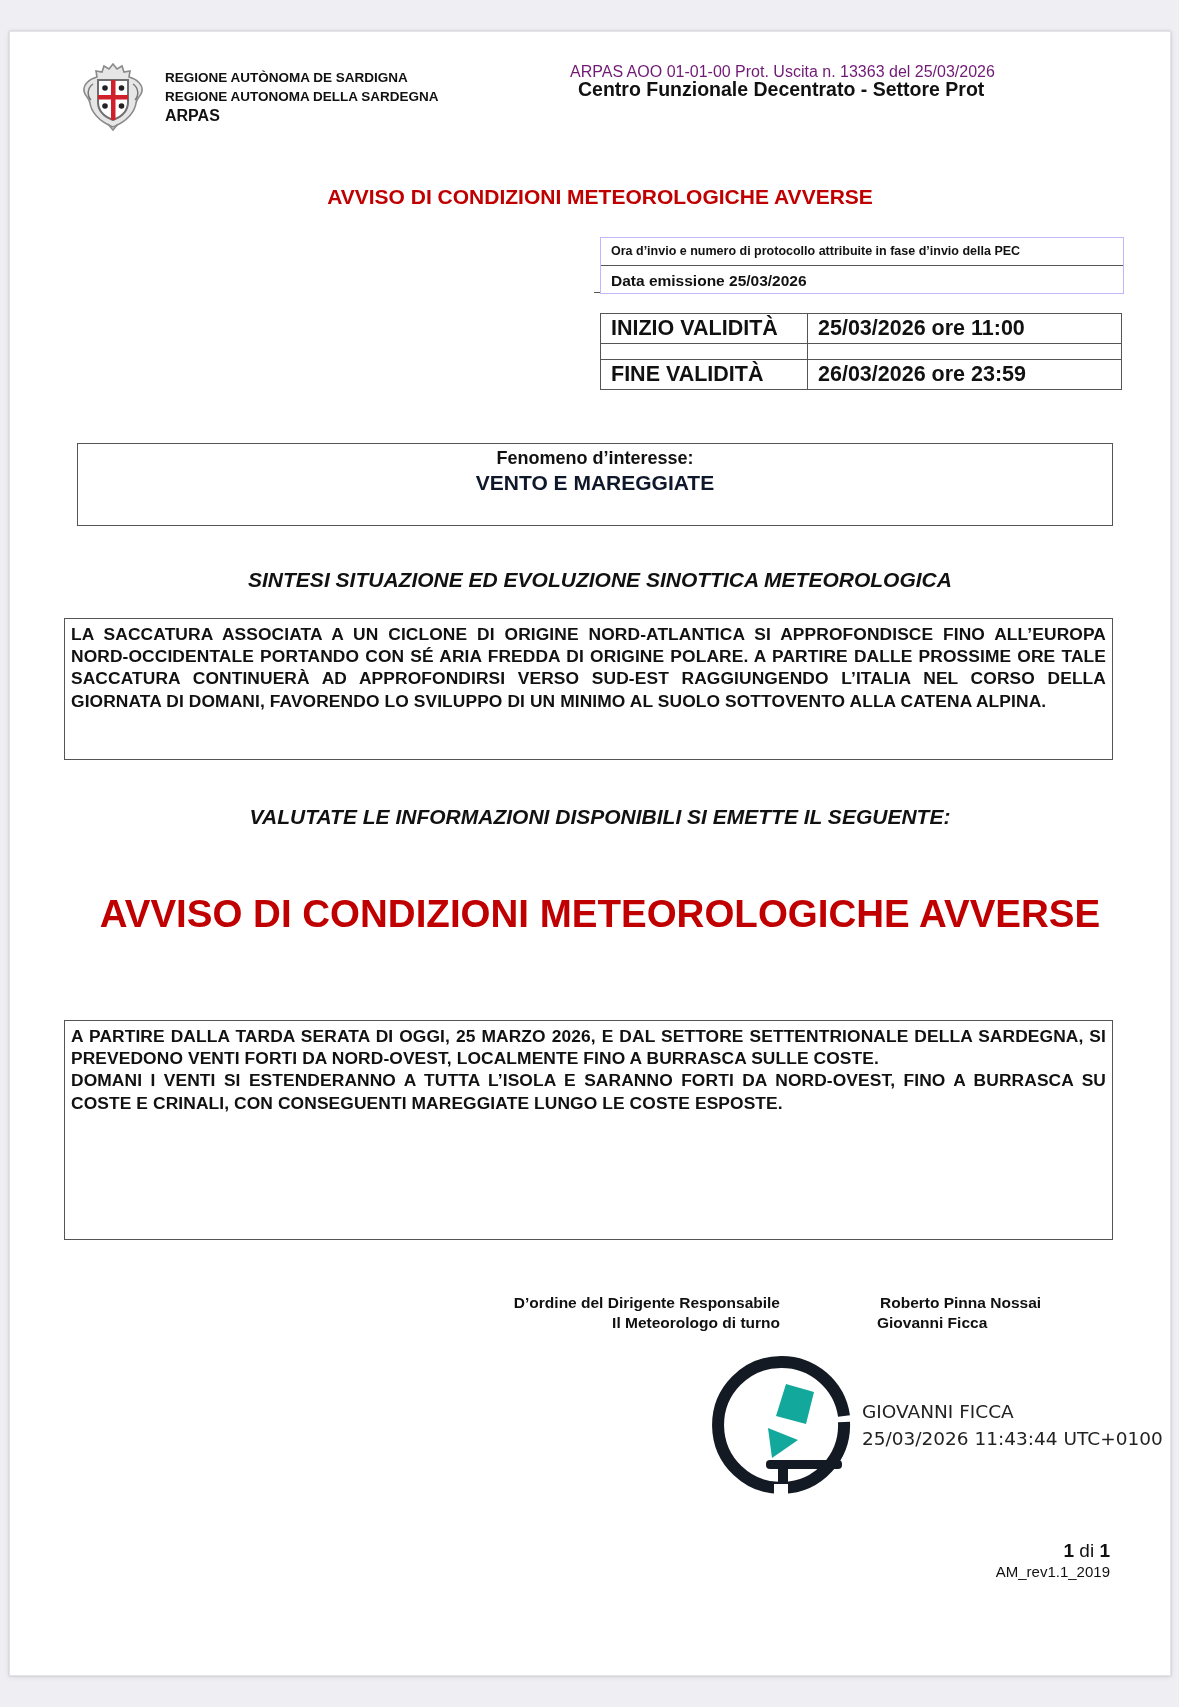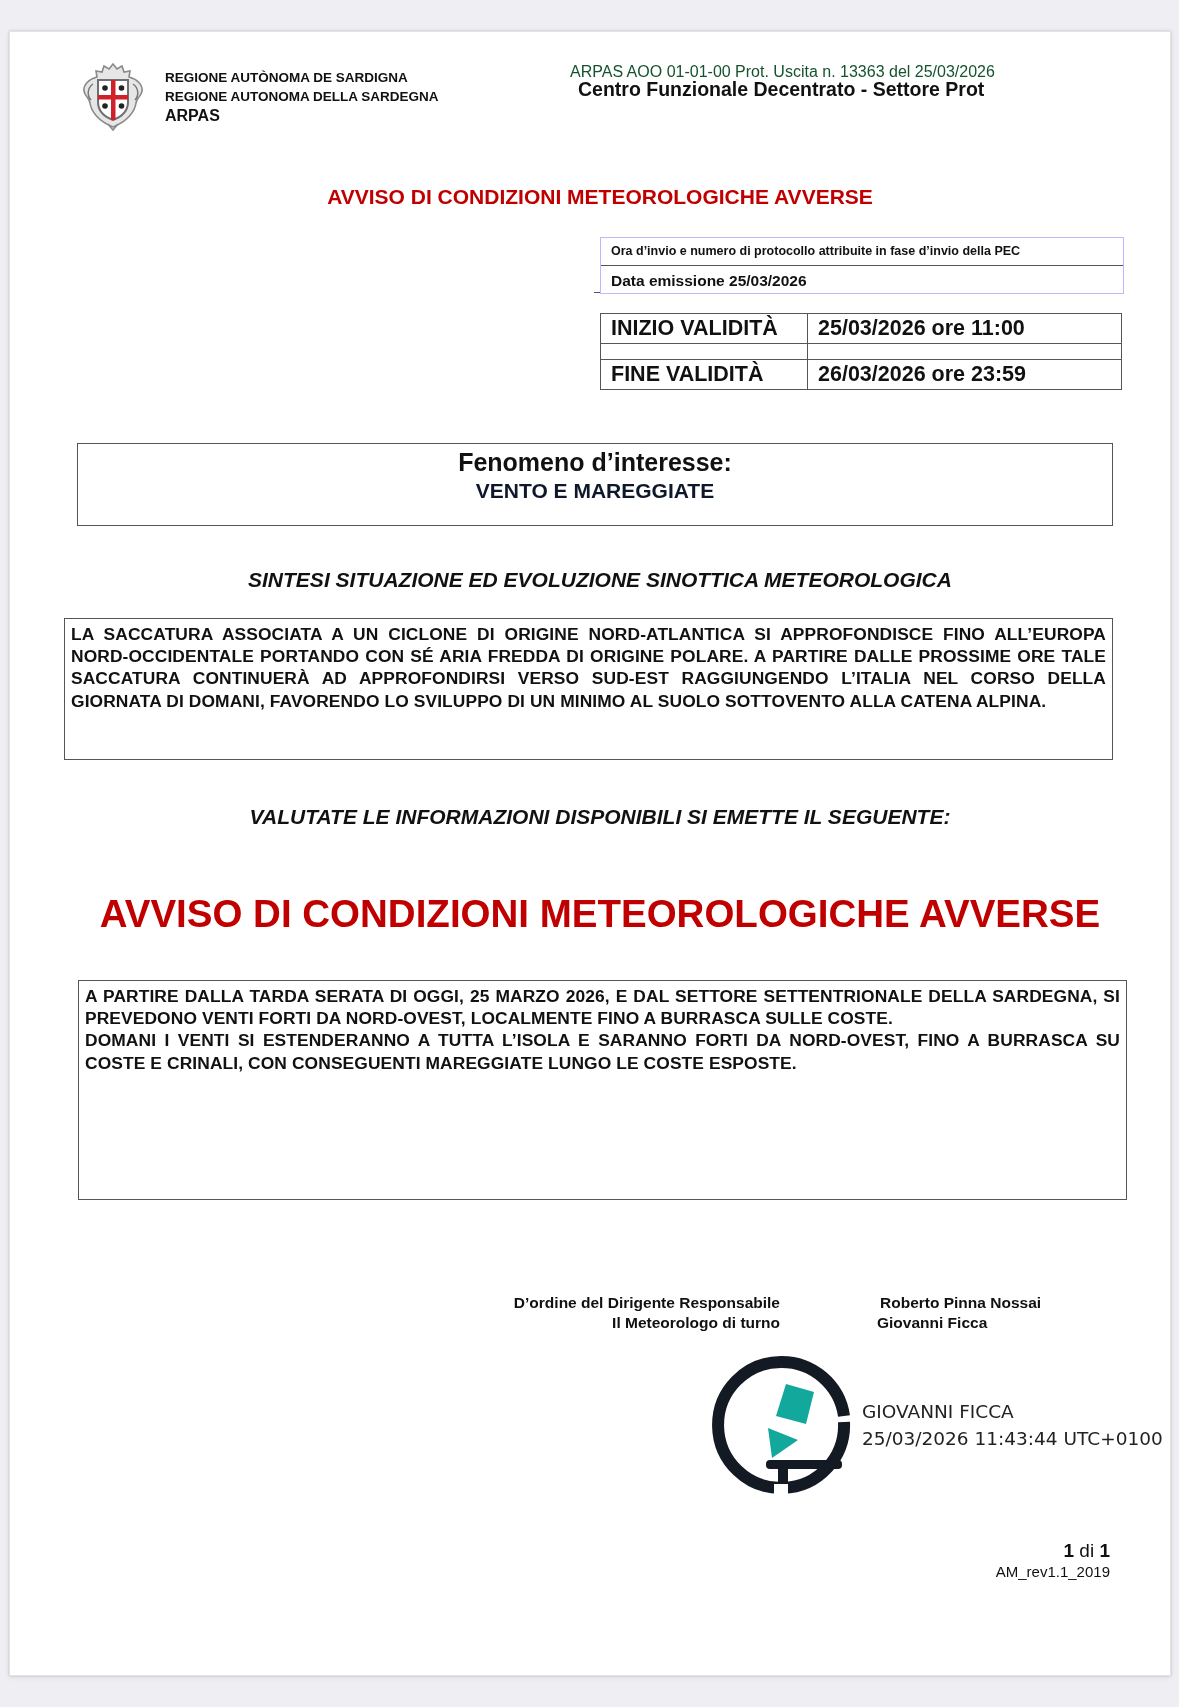--- a/index.html
+++ b/index.html
@@ -18,41 +18,41 @@
     background: #ffffff;
     box-shadow: 0 0 2px rgba(0,0,0,0.18), 0 1px 6px rgba(0,0,0,0.08);
     border: 1px solid #e4e4e8;
   }
   .abs { position: absolute; }
 
   
   .logo { left: 68px; top: 28px; width: 70px; height: 74px; }
   .org-lines { left: 155px; top: 36px; font-weight: bold; font-size: 13.5px; line-height: 19px; }
   .org-lines .arpas { font-size: 16px; }
-  .prot { left: 560px; top: 31px; font-size: 16px; color: #14532d; white-space: nowrap; }
+  .prot { left: 560px; top: 31px; font-size: 16px; color: #701a75; white-space: nowrap; }
   .centro { left: 568px; top: 46px; font-size: 19.5px; font-weight: bold; white-space: nowrap; }
 
   .title-small { left: 0; width: 1160px; top: 153px; text-align: center; color: #c00000; font-weight: bold; font-size: 21px; padding-left: 20px; box-sizing: border-box; }
 
   
   .pec-box { left: 590px; top: 205px; width: 522px; height: 55px; border: 1px solid #c4b5fd; }
   .pec-row1 { height: 27px; border-bottom: 1px solid #555; font-size: 12.5px; font-weight: bold; padding-left: 10px; line-height: 27px; }
   .pec-row2 { height: 27px; font-size: 15.5px; font-weight: bold; padding-left: 10px; line-height: 30px; }
   .pec-underline { left: 584px; top: 260px; width: 6px; height: 1px; background: #555; }
 
   
   .val-table { left: 590px; top: 281px; width: 522px; border-collapse: collapse; }
   .val-table td { border: 1px solid #555; font-weight: bold; font-size: 21.5px; padding: 0 10px; }
   .val-table tr.r { height: 30px; }
   .val-table tr.blank { height: 16px; }
   .val-table td.lbl { width: 186px; }
 
   
   .fen-box { left: 67px; top: 411px; width: 1034px; height: 81px; border: 1px solid #555; text-align: center; }
-  .fen-label { font-weight: bold; font-size: 25px; margin-top: 4px; }
+  .fen-label { font-weight: bold; font-size: 18px; margin-top: 4px; }
   .fen-value { font-weight: bold; font-size: 21px; color: #0f172a; margin-top: 2px; }
 
   .section-h { left: 0; width: 1160px; text-align: center; font-weight: bold; font-size: 21px; padding-left: 20px; box-sizing: border-box; font-style: italic; }
 
   .text-box { left: 54px; width: 1049px; border: 1px solid #555; box-sizing: border-box; padding: 4px 6px; }
   .text-box p { margin: 0; font-weight: bold; font-size: 17.4px; line-height: 22.2px; text-align: justify; letter-spacing: 0.1px; }
 
   .title-big { left: 0; width: 1160px; top: 860px; text-align: center; color: #c00000; font-weight: bold; font-size: 38.5px; padding-left: 20px; box-sizing: border-box; }
 
   
@@ -129,21 +129,21 @@
 
   <div class="abs section-h" style="top:536px;">SINTESI SITUAZIONE ED EVOLUZIONE SINOTTICA METEOROLOGICA</div>
   <div class="abs text-box" style="top:586px; height:142px;">
     <p>LA SACCATURA ASSOCIATA A UN CICLONE DI ORIGINE NORD-ATLANTICA SI APPROFONDISCE FINO ALL’EUROPA NORD-OCCIDENTALE PORTANDO CON SÉ ARIA FREDDA DI ORIGINE POLARE. A PARTIRE DALLE PROSSIME ORE TALE SACCATURA CONTINUERÀ AD APPROFONDIRSI VERSO SUD-EST RAGGIUNGENDO L’ITALIA NEL CORSO DELLA GIORNATA DI DOMANI, FAVORENDO LO SVILUPPO DI UN MINIMO AL SUOLO SOTTOVENTO ALLA CATENA ALPINA.</p>
   </div>
 
   <div class="abs section-h" style="top:773px;">VALUTATE LE INFORMAZIONI DISPONIBILI SI EMETTE IL SEGUENTE:</div>
 
   <div class="abs title-big">AVVISO DI CONDIZIONI METEOROLOGICHE AVVERSE</div>
 
-  <div class="abs text-box" style="top:948px; height:220px;margin-left:14px;">
+  <div class="abs text-box" style="top:988px; height:220px;">
     <p>A PARTIRE DALLA TARDA SERATA DI OGGI, 25 MARZO 2026, E DAL SETTORE SETTENTRIONALE DELLA SARDEGNA, SI PREVEDONO VENTI FORTI DA NORD-OVEST, LOCALMENTE FINO A BURRASCA SULLE COSTE.</p>
     <p>DOMANI I VENTI SI ESTENDERANNO A TUTTA L’ISOLA E SARANNO FORTI DA NORD-OVEST, FINO A BURRASCA SU COSTE E CRINALI, CON CONSEGUENTI MAREGGIATE LUNGO LE COSTE ESPOSTE.</p>
   </div>
 
   <div class="abs sig-left">
     <div>D’ordine del Dirigente Responsabile</div>
     <div>Il Meteorologo di turno</div>
   </div>
   <div class="abs sig-right">
     <div>Roberto Pinna Nossai</div>

